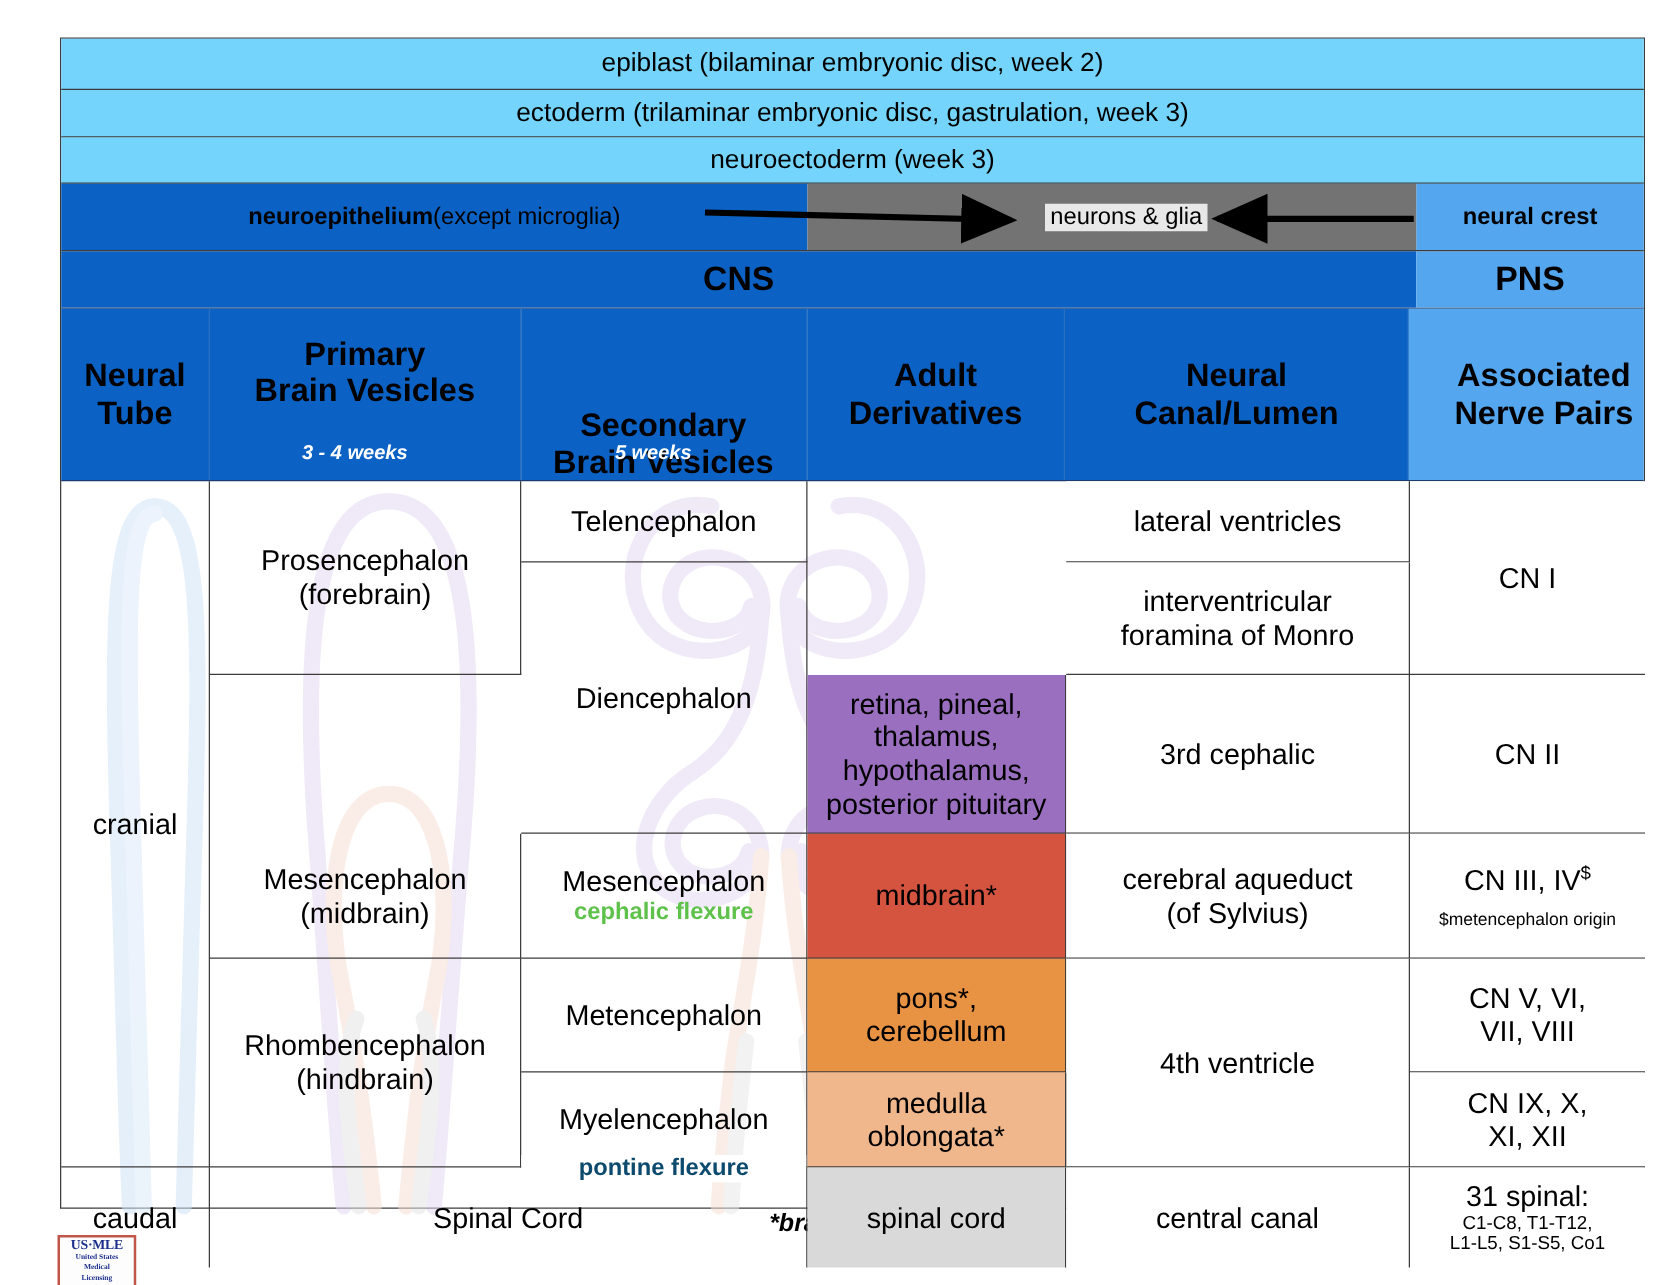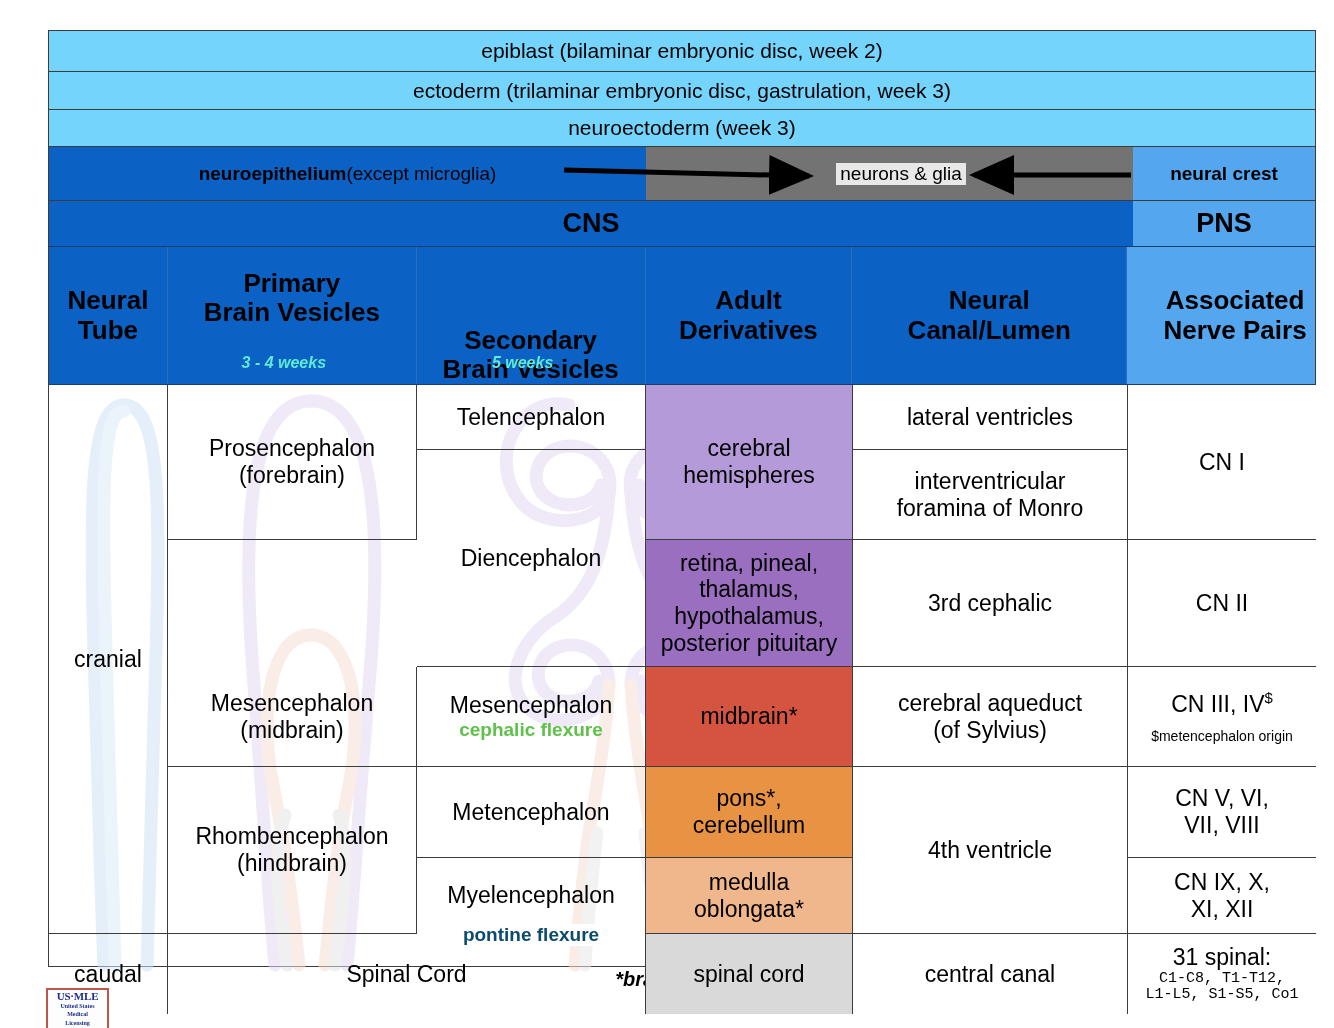--- a/index.html
+++ b/index.html
@@ -87,21 +87,21 @@
     align-items: center; justify-content: center;
     font-weight: bold; color: #000;
     text-align: center; line-height: 1.12;
     border-right: 1px solid #2a6fc0;
   }
   .hdr.pns { background: #54a6ee; border-right: none; padding-left: 28px; }
   .hdr .sub {
     position: absolute;
     bottom: 12px; left: 0; right: 16px;
     font-size: 16px; font-style: italic; font-weight: bold;
-    color: #5eead4;
+    color: #ffffff;
   }
 
   
   #bodygrid {
     position: relative;
     width: 100%;
     height: 589px;
     display: grid;
     grid-template-columns: 119px 249px 229px 207px 275px 188px;
     grid-template-rows: 65px 90px 127px 100px 91px 76px 80px;
@@ -127,21 +127,21 @@
   .c-mid    { background: #d4543f; }
   .c-pons   { background: #e89244; }
   .c-med    { background: #f0b68c; }
   .c-spinal { background: #d9d9d9; }
 
   .flexure { font-size: 19px; font-weight: bold; }
   .flex-ceph { color: #5ec24a; }
   .flex-pont { color: #0c4a6e; }
 
   .small-note { font-size: 14px; margin-top: 10px; }
-  .tiny { font-size: 15px; line-height: 1.12; font-family: Liberation Mono, monospace; }
+  .tiny { font-size: 15px; line-height: 1.12; }
   .sup { font-size: 0.65em; vertical-align: super; }
 
   
   #watermark {
     position: absolute;
     left: 0; top: 0;
     width: 100%; height: 589px;
     z-index: 1;
     pointer-events: none;
   }
@@ -292,24 +292,20 @@
       <div class="cell" style="grid-column:1;grid-row:1/span 6;border-bottom:1px solid #3c3c3c">
         <span>cranial</span>
       </div>
       <div class="cell" style="grid-column:2;grid-row:1/span 2">
         <div>Prosencephalon</div>
         <div>(forebrain)</div>
       </div>
       <div class="cell" style="grid-column:3;grid-row:1">
         <span>Telencephalon</span>
       </div>
-      <div class="cell c-telen" style="grid-column:4;grid-row:1/span 2;border-bottom:1px solid #3c3c3c">
-        <div>cerebral</div>
-        <div>hemispheres</div>
-      </div>
       <div class="cell" style="grid-column:5;grid-row:1;background:#fff">
         <span>lateral ventricles</span>
       </div>
       <div class="cell nobr" style="grid-column:6;grid-row:1/span 2;background:#fff">
         <span>CN I</span>
       </div>
 
       <div class="cell" style="grid-column:5;grid-row:2;background:#fff">
         <div>interventricular</div>
         <div>foramina of Monro</div>

